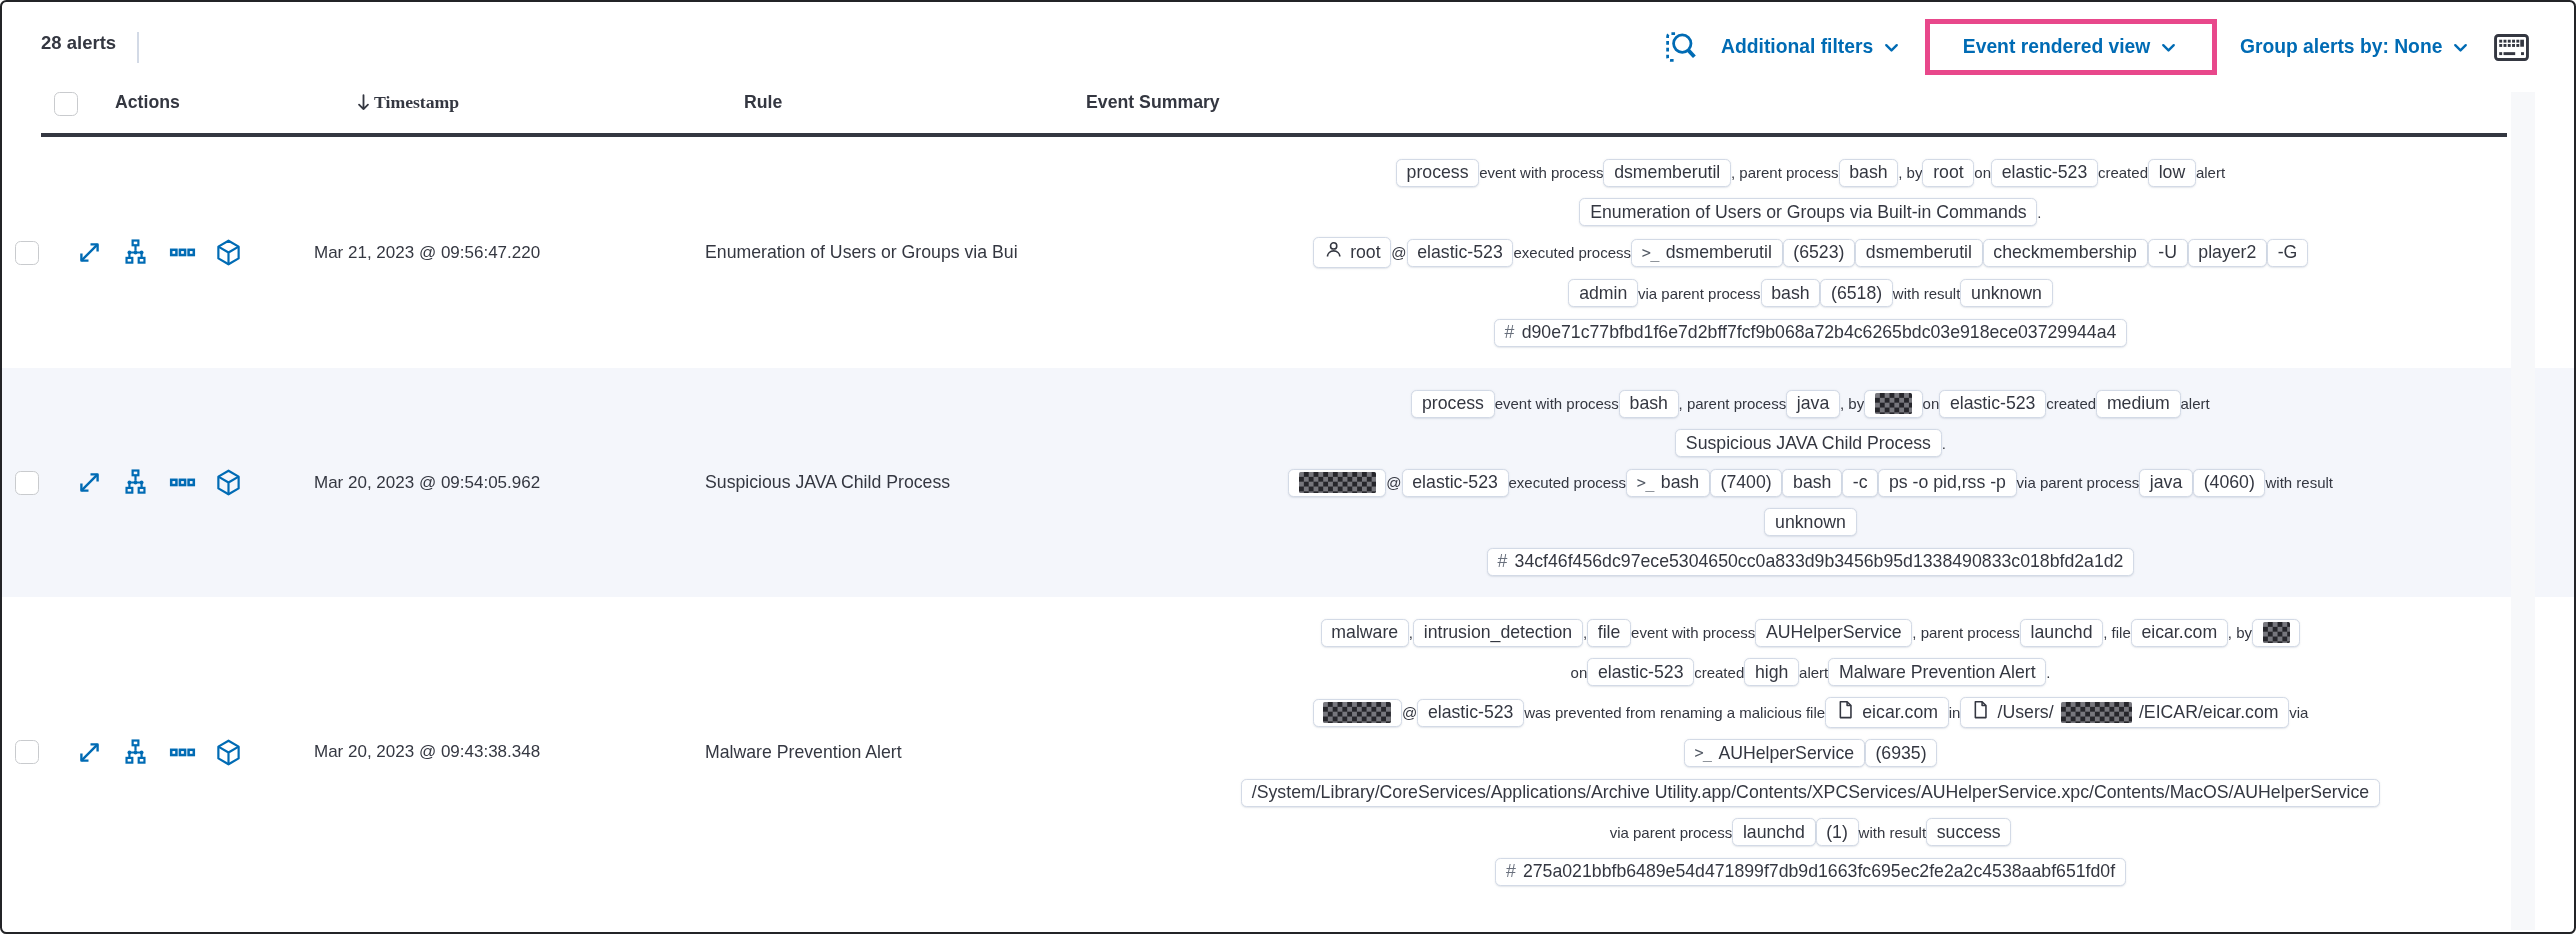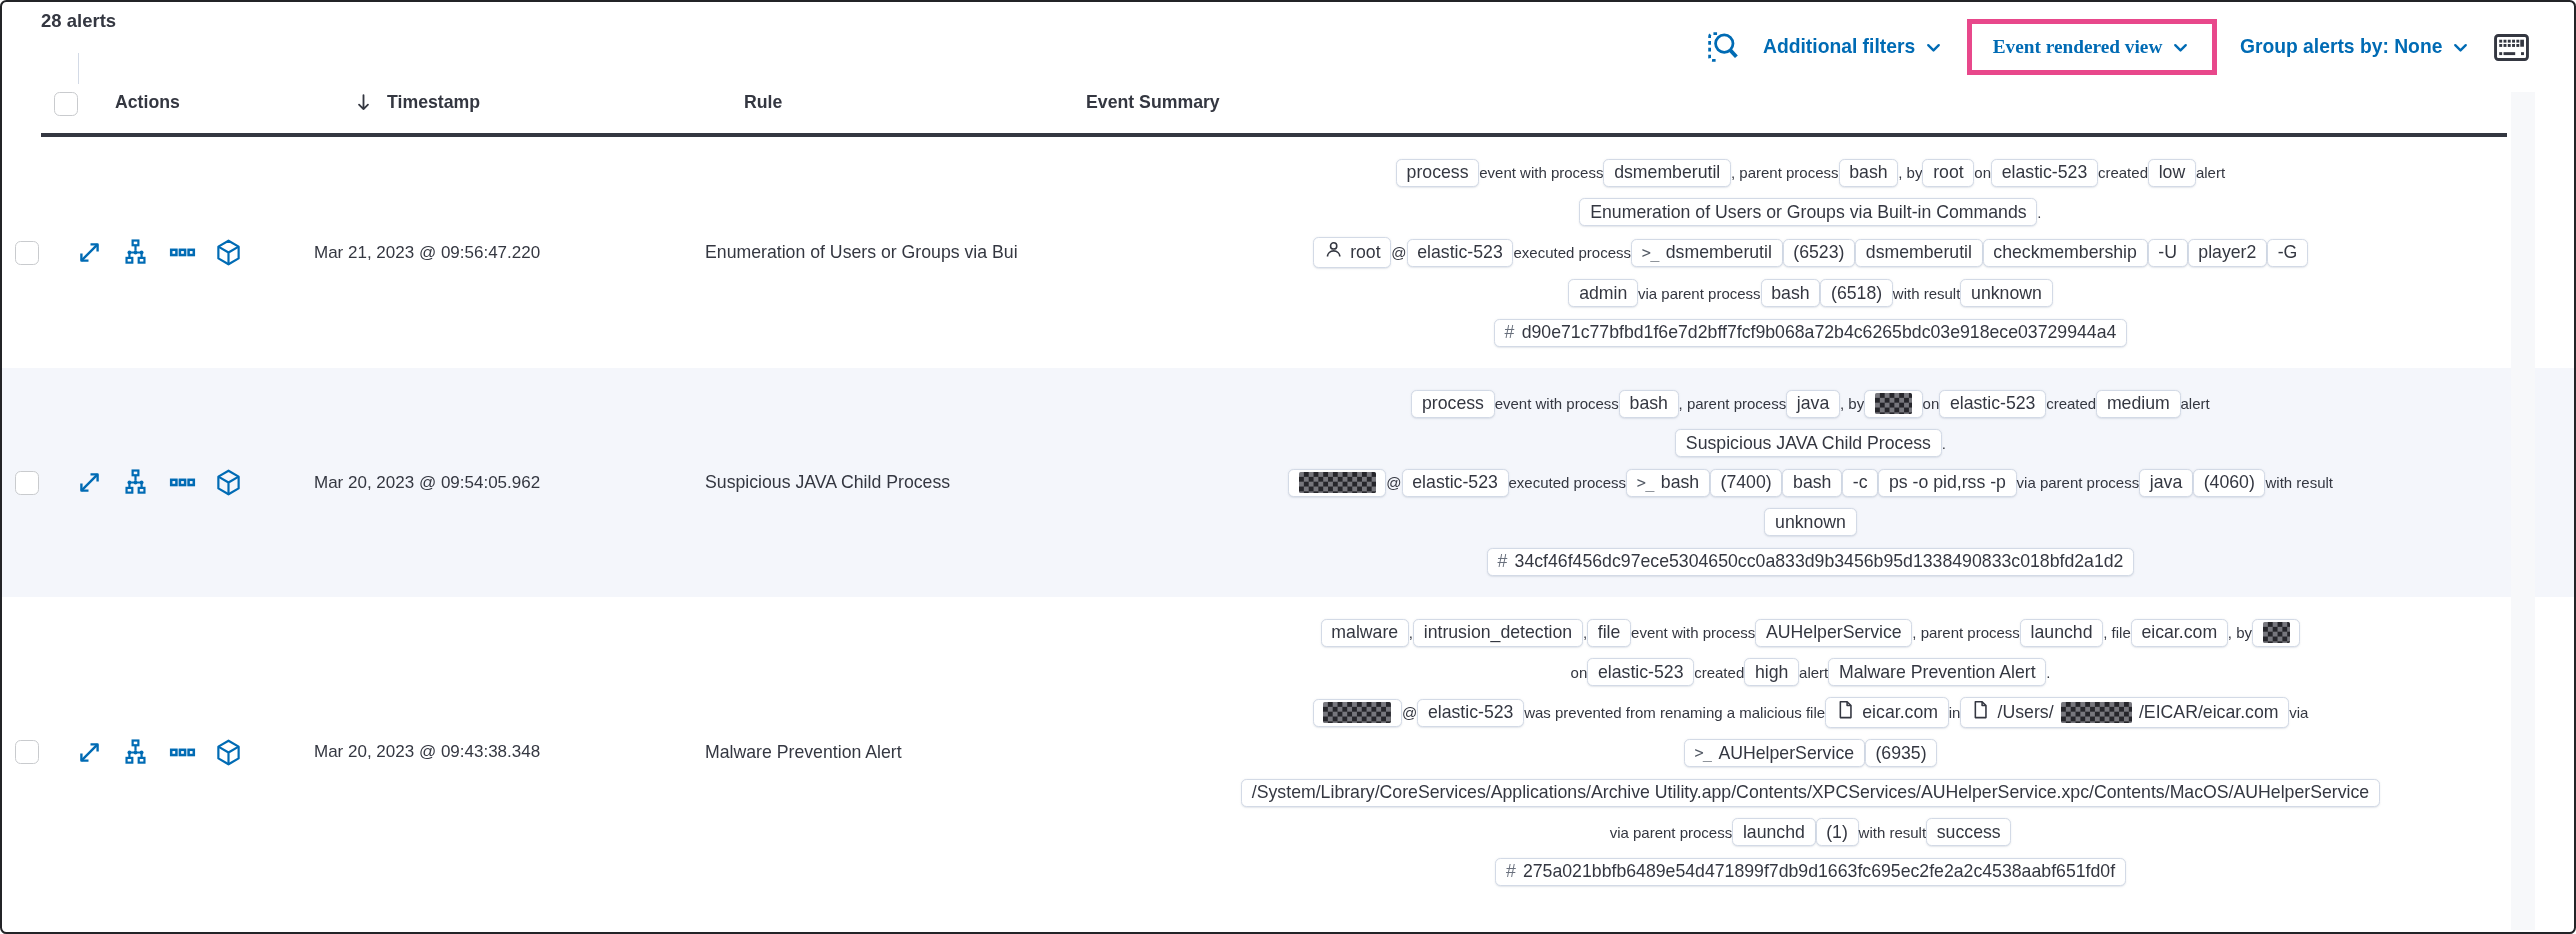--- a/index.html
+++ b/index.html
@@ -5,43 +5,43 @@
   * { box-sizing: border-box; }
   html,body { margin:0; padding:0; background:#ffffff; }
   body { font-family:"Liberation Sans", sans-serif; color:#343741; }
 
   .frame { position:relative; width:2576px; height:934px; background:#fff;
            border:2.4px solid #232427; border-radius:6.4px; overflow:hidden; }
 
   
   .toolbar { display:flex; justify-content:space-between; align-items:center;
              height:90px; padding:0 45px 0 39px; }
-  .toolbar-left { display:flex; align-items:center; gap:21px;flex-direction:column; }
+  .toolbar-left { display:flex; gap:21px; }
   .alerts-count { font-weight:700; font-size:18.5px; }
   .vsep { width:1.6px; height:31px; background:#d3dae6; }
   .toolbar-right { display:flex; align-items:center; gap:22.6px; }
   .link { display:inline-flex; align-items:center; gap:8px; color:#006BB4;
           font-size:19.3px; font-weight:600; cursor:pointer; white-space:nowrap; }
   .link svg { width:21px; height:21px; }
   .icon-btn { display:inline-flex; cursor:pointer; }
   .icon-btn svg { width:34px; height:34px; }
   .kbd-btn svg { width:35px; height:29px; }
   .pink-box { display:inline-flex; border:5.6px solid #e8488b; background:#fff;
-              padding:12px 21px;font-family:Liberation Serif, serif; }
+              padding:12px 33px; }
 
   
   .thead { display:flex; align-items:flex-start; height:45px; margin:0 67px 0 39px;
            border-bottom:4px solid #343741; }
   .th { font-weight:700; font-size:17.7px; }
   .c1 { width:58px; padding-left:13px; flex:none; }
   .c2 { width:242px; padding-left:16px; flex:none; }
   .c3 { width:391px; padding-left:12px; flex:none; }
   .c4 { width:354px; padding-left:12px; flex:none; }
   .c5 { flex:1 1 auto; min-width:0; }
-  .th-ts { display:flex; align-items:center; gap:13px; }
+  .th-ts { display:flex; align-items:center; gap:0;font-family:Liberation Serif, serif; }
   .th-ts svg { width:21px; height:21px; }
 
   .checkbox { width:24px; height:24px; border:1.6px solid #c9cbce; border-radius:5.6px;
               background:#fff; cursor:pointer; }
 
   
   .row { display:flex; align-items:center; padding:21px 0; }
   .row.striped { background:#f4f6fb; }
   .actions { display:flex; align-items:center; gap:19.3px; }
   .action-icon { display:inline-flex; cursor:pointer; }

